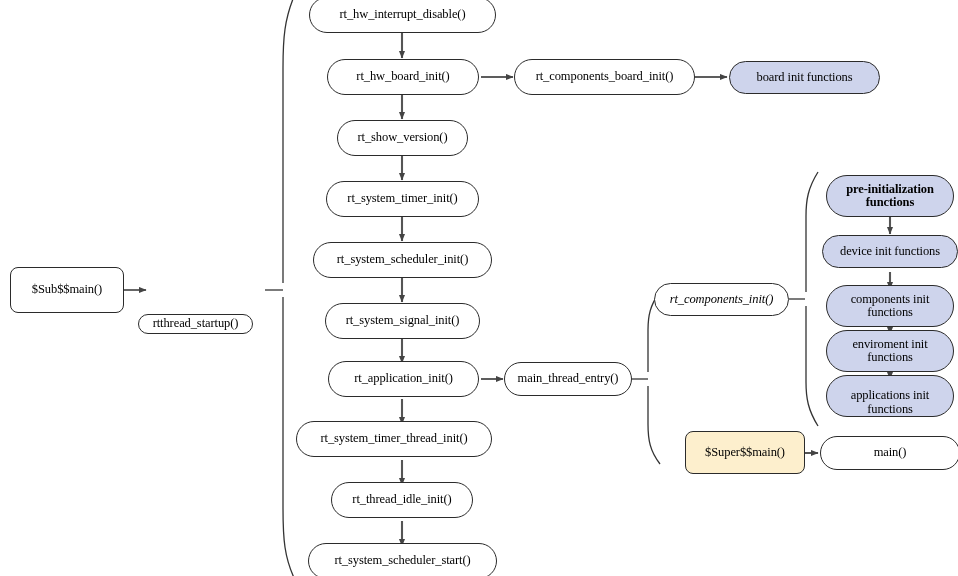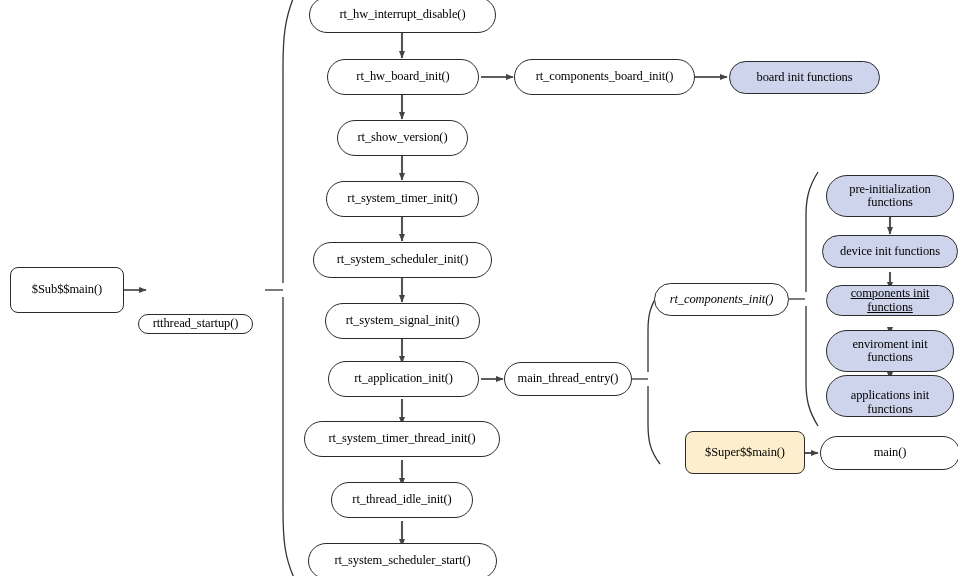--- a/index.html
+++ b/index.html
@@ -160,21 +160,21 @@
   </div>
 
   <div class="node round" style="left:325px; top:303px; width:155px; height:36px;">
     <span class="lbl">rt_system_signal_init()</span>
   </div>
 
   <div class="node round" style="left:328px; top:361px; width:151px; height:36px;align-items:center;">
     <span class="lbl">rt_application_init()</span>
   </div>
 
-  <div class="node round" style="left:304px; top:421px; width:196px; height:36px;">
+  <div class="node round" style="left:296px; top:421px; width:196px; height:36px;">
     <span class="lbl">rt_system_timer_thread_init()</span>
   </div>
 
   <div class="node round" style="left:331px; top:482px; width:142px; height:36px;">
     <span class="lbl">rt_thread_idle_init()</span>
   </div>
 
   <div class="node round" style="left:308px; top:543px; width:189px; height:36px;">
     <span class="lbl">rt_system_scheduler_start()</span>
   </div>
@@ -188,30 +188,30 @@
   </div>
 
   <div class="node round" style="left:504px; top:362px; width:128px; height:34px;">
     <span class="lbl">main_thread_entry()</span>
   </div>
 
   <div class="node round" style="left:654px; top:283px; width:135px; height:33px;font-style:italic;">
     <span class="lbl">rt_components_init()</span>
   </div>
 
-  <div class="node round blue" style="left:826px; top:175px; width:128px; height:42px;">
+  <div class="node round blue" style="left:826px; top:175px; width:128px; height:42px;font-weight:bold;">
     <span class="lbl">pre-initialization
 functions</span>
   </div>
 
   <div class="node round blue" style="left:822px; top:235px; width:136px; height:33px;">
     <span class="lbl">device init functions</span>
   </div>
 
-  <div class="node round blue" style="left:826px; top:285px; width:128px; height:31px;text-decoration:underline;">
+  <div class="node round blue" style="left:826px; top:285px; width:128px; height:42px;">
     <span class="lbl">components init
 functions</span>
   </div>
 
   <div class="node round blue" style="left:826px; top:330px; width:128px; height:42px;">
     <span class="lbl">enviroment init
 functions</span>
   </div>
 
   <div class="node round blue" style="left:826px; top:375px; width:128px; height:42px;align-items:flex-end;">

